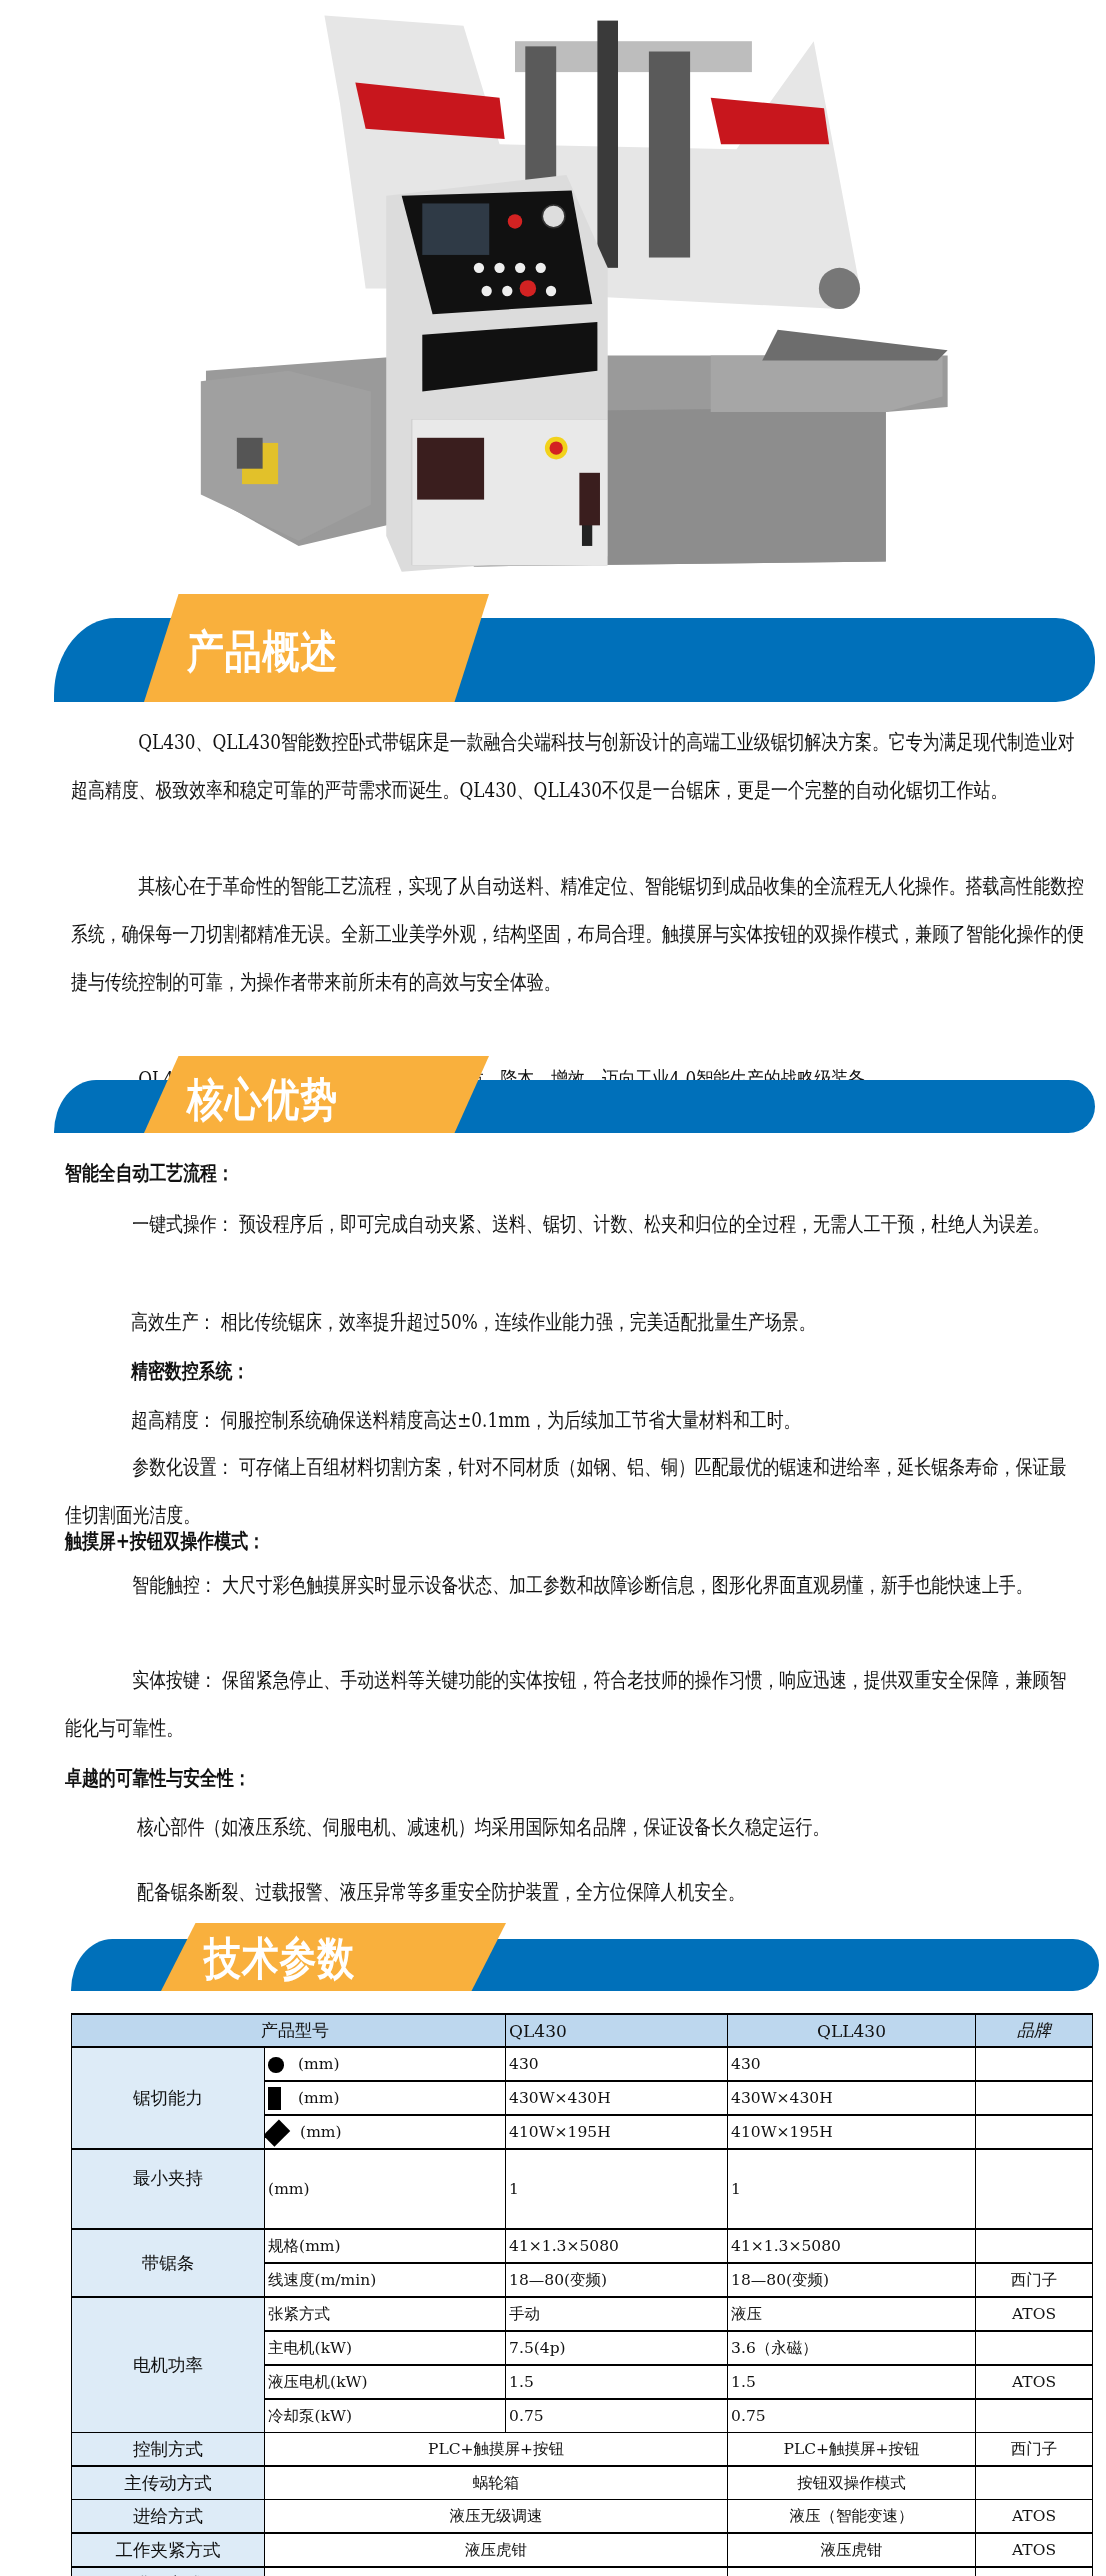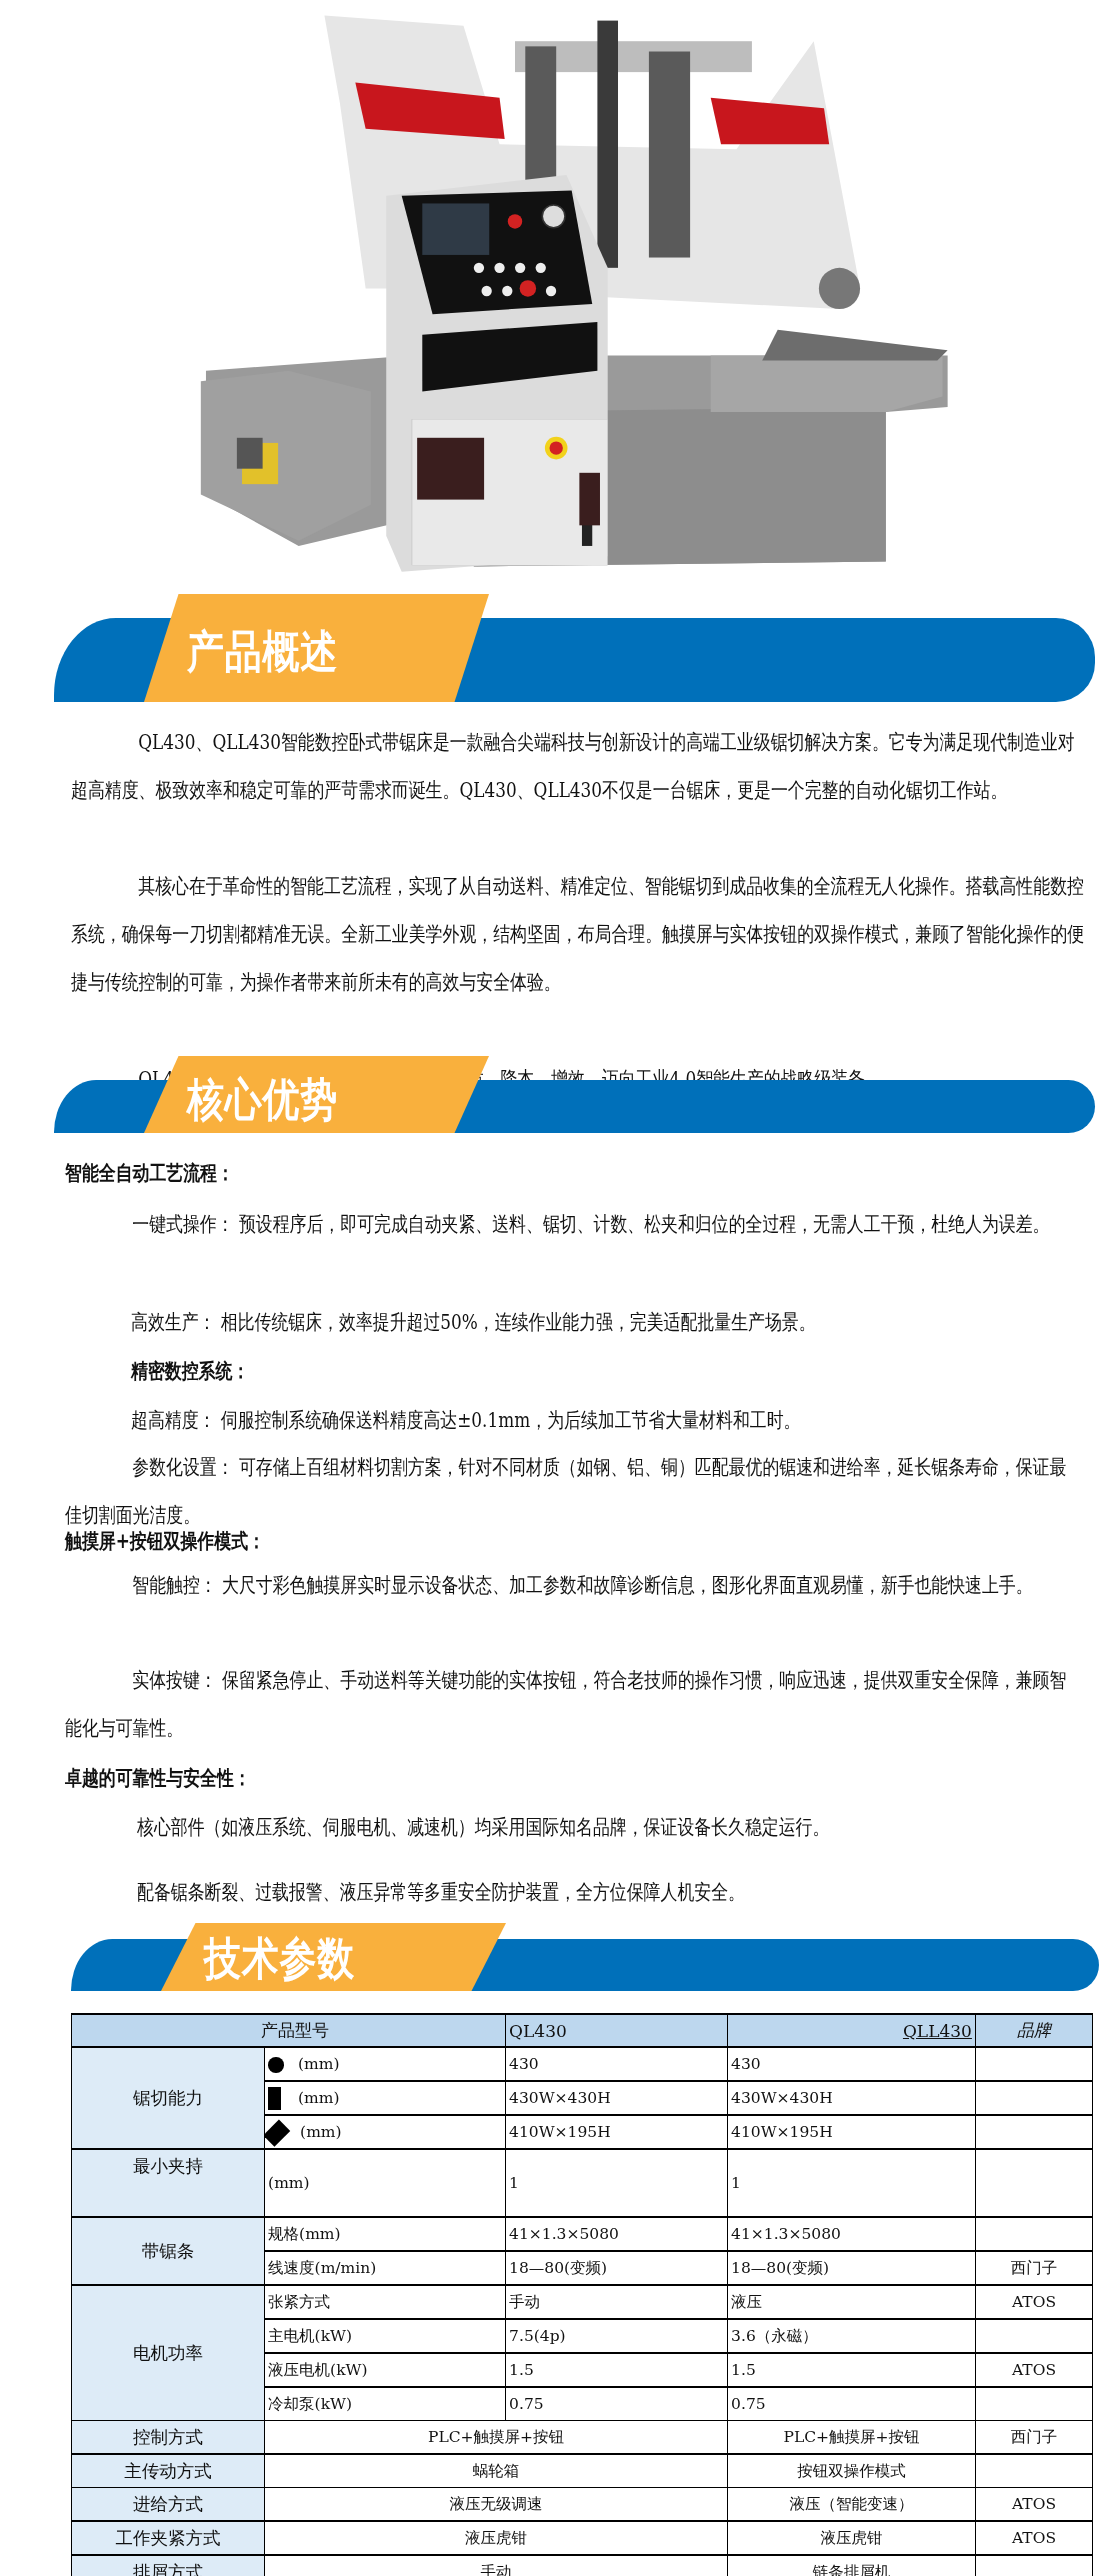--- a/index.html
+++ b/index.html
@@ -132,21 +132,21 @@
     <col style="width:193px">
       <col style="width:241px">
       <col style="width:222px">
       <col style="width:248px">
       <col style="width:117px">
   </colgroup>
   <tbody>
       <tr class="head">
     <th colspan="2" style="text-align:center;padding-left:16px;">产品型号</th>
     <th style="text-align:left;">QL430</th>
-    <th style="text-align:right;text-decoration:underline;">QLL430</th>
+    <th style="text-align:center;">QLL430</th>
     <th style="text-align:center;font-style:italic;">品牌</th>
   </tr>
 
   <tr class="thick">
     <td class="cat" rowspan="3">锯切能力</td>
     <td><span class="shape-circle"></span><span>(mm)</span></td>
     <td>430</td>
     <td>430</td>
     <td class="c"></td>
   </tr>
@@ -157,21 +157,21 @@
     <td class="c"></td>
   </tr>
   <tr class="thick">
     <td><span class="shape-diamond"></span><span>(mm)</span></td>
     <td>410W×195H</td>
     <td>410W×195H</td>
     <td class="c"></td>
   </tr>
 
   <tr class="thick">
-    <td class="cat" style="height:62px; vertical-align:top; padding-top:4px;font-family:Liberation Mono, monospace;">最小夹持</td>
+    <td class="cat" style="height:62px; vertical-align:top; padding-top:16px;font-family:Liberation Mono, monospace;">最小夹持</td>
     <td>(mm)</td>
     <td>1</td>
     <td>1</td>
     <td class="c"></td>
   </tr>
 
   <tr class="thick">
     <td class="cat" rowspan="2">带锯条</td>
     <td>规格(mm)</td>
     <td>41×1.3×5080</td>

